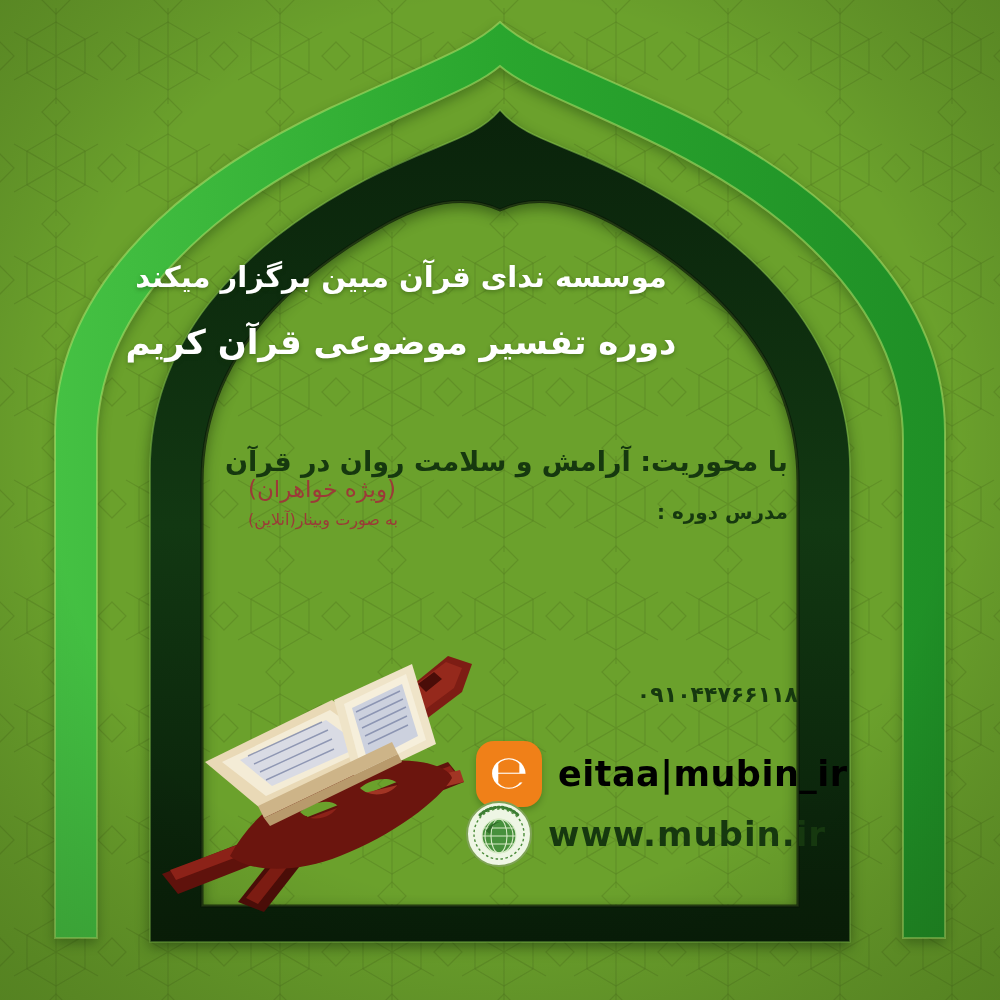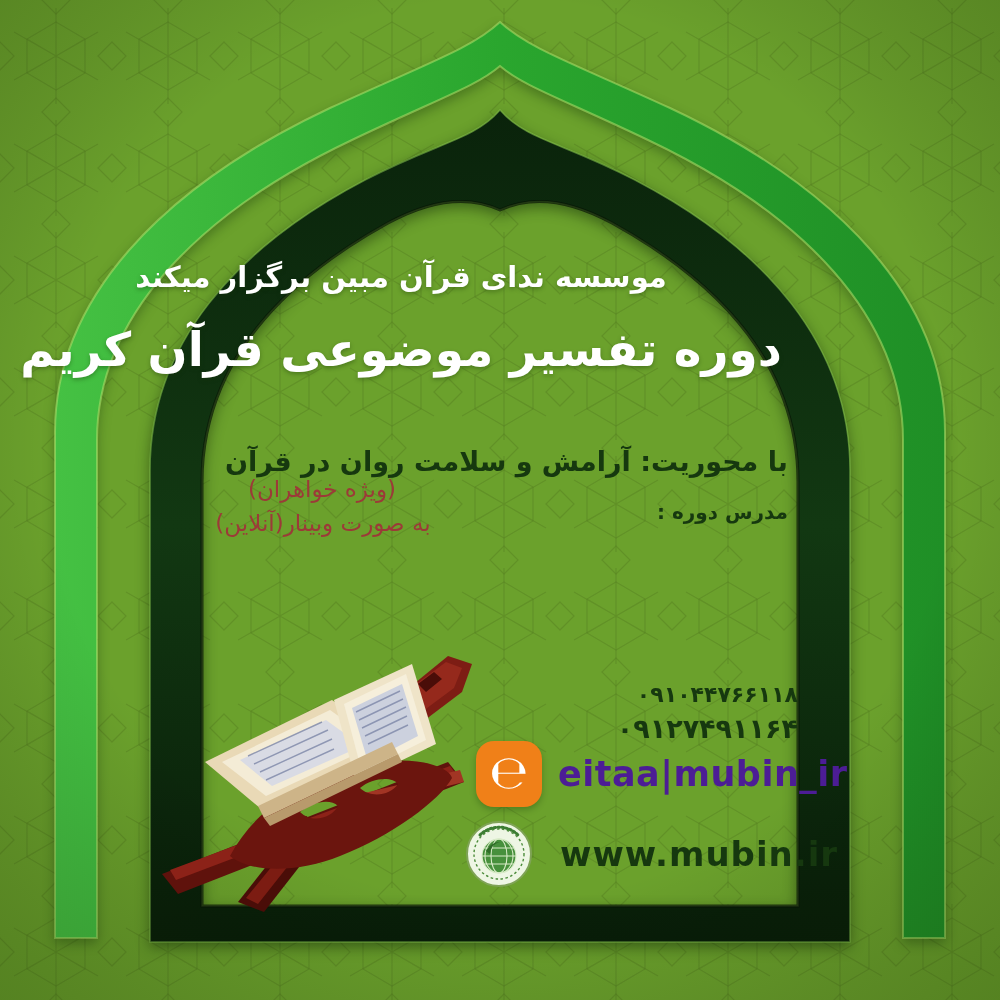--- a/index.html
+++ b/index.html
@@ -8,36 +8,36 @@
   .stage{position:relative;width:1000px;height:1000px;}
   .stage svg.bg{position:absolute;inset:0;}
   .txt{position:absolute;white-space:nowrap;}
   .fa{direction:rtl;unicode-bidi:plaintext;}
   .white-bold{color:#ffffff;font-weight:700;text-shadow:0 2px 4px rgba(20,50,5,.35);}
   .dark-green{color:#16380f;font-weight:700;}
   .red-note{color:#9c3a38;font-weight:400;}
   .center{left:0;width:802px;text-align:center;}
   .r-align{text-align:right;margin-top:22px;}
   .title1{top:260px;font-size:29px;}
-  .title2{top:322px;font-size:47px;letter-spacing:.5px;}
+  .title2{top:322px;font-size:34px;letter-spacing:.5px;}
   .focus{top:424px;right:212px;font-size:27px;}
   .modares{top:478px;right:212px;font-size:20px;}
   .note1{top:476px;left:212px;width:220px;text-align:center;font-size:23px;}
-  .note2{top:510px;left:178px;width:290px;text-align:center;font-size:23px;}
+  .note2{top:510px;left:178px;width:290px;text-align:center;font-size:16px;}
   .name{top:524px;right:205px;font-size:30px;}
   .info{top:628px;right:208px;font-size:26px;}
   .phone1{top:660px;right:202px;font-size:22px;letter-spacing:1px;}
   .phone2{top:691px;right:202px;font-size:27px;letter-spacing:1px;}
   .eitaa-row{position:absolute;top:740px;left:476px;height:68px;display:flex;align-items:center;gap:16px;}
-  .site-row{position:absolute;top:820px;left:466px;height:68px;display:flex;align-items:center;gap:28px;}
+  .site-row{position:absolute;top:800px;left:466px;height:68px;display:flex;align-items:center;gap:16px;}
   .eitaa-badge{width:66px;height:66px;border-radius:18px;background:#f08018;
                display:flex;align-items:center;justify-content:center;
                box-shadow:0 3px 6px rgba(0,30,0,.25);}
   .eitaa-badge span{color:#ffffff;font-size:46px;font-weight:700;line-height:1;transform:translateY(-2px);}
-  .handle{color:#4c1d95;font-weight:700;font-size:35px;letter-spacing:.5px;}
+  .handle{color:#000000;font-weight:700;font-size:35px;letter-spacing:.5px;}
   .weburl{color:#16380f;font-weight:700;font-size:34px;letter-spacing:1px;}
   .logo-wrap{width:66px;height:66px;}
 </style>
 </head>
 <body>
 
 <div class="stage">
 
   <svg class="bg" width="1000" height="1000" viewBox="0 0 1000 1000">
     <defs>
@@ -132,21 +132,20 @@
   <div class="txt fa dark-green r-align modares">مدرس دوره :</div>
 
   <div class="txt fa red-note note1">(ویژه خواهران)</div>
 
   <div class="txt fa red-note note2">به صورت وبینار(آنلاین)</div>
 
 
 
   <div class="txt fa dark-green r-align phone1">۰۹۱۰۴۴۷۶۶۱۱۸</div>
 
-  <div class="txt fa dark-green r-align phone2">۰۹۱۲۷۴۹۱۱۶۴</div>
 
   <div class="eitaa-row">
     <div class="eitaa-badge">
       <span>℮</span>
     </div>
     <div class="handle">eitaa|mubin_ir</div>
   </div>
 
   <div class="site-row">
     <div class="logo-wrap">

